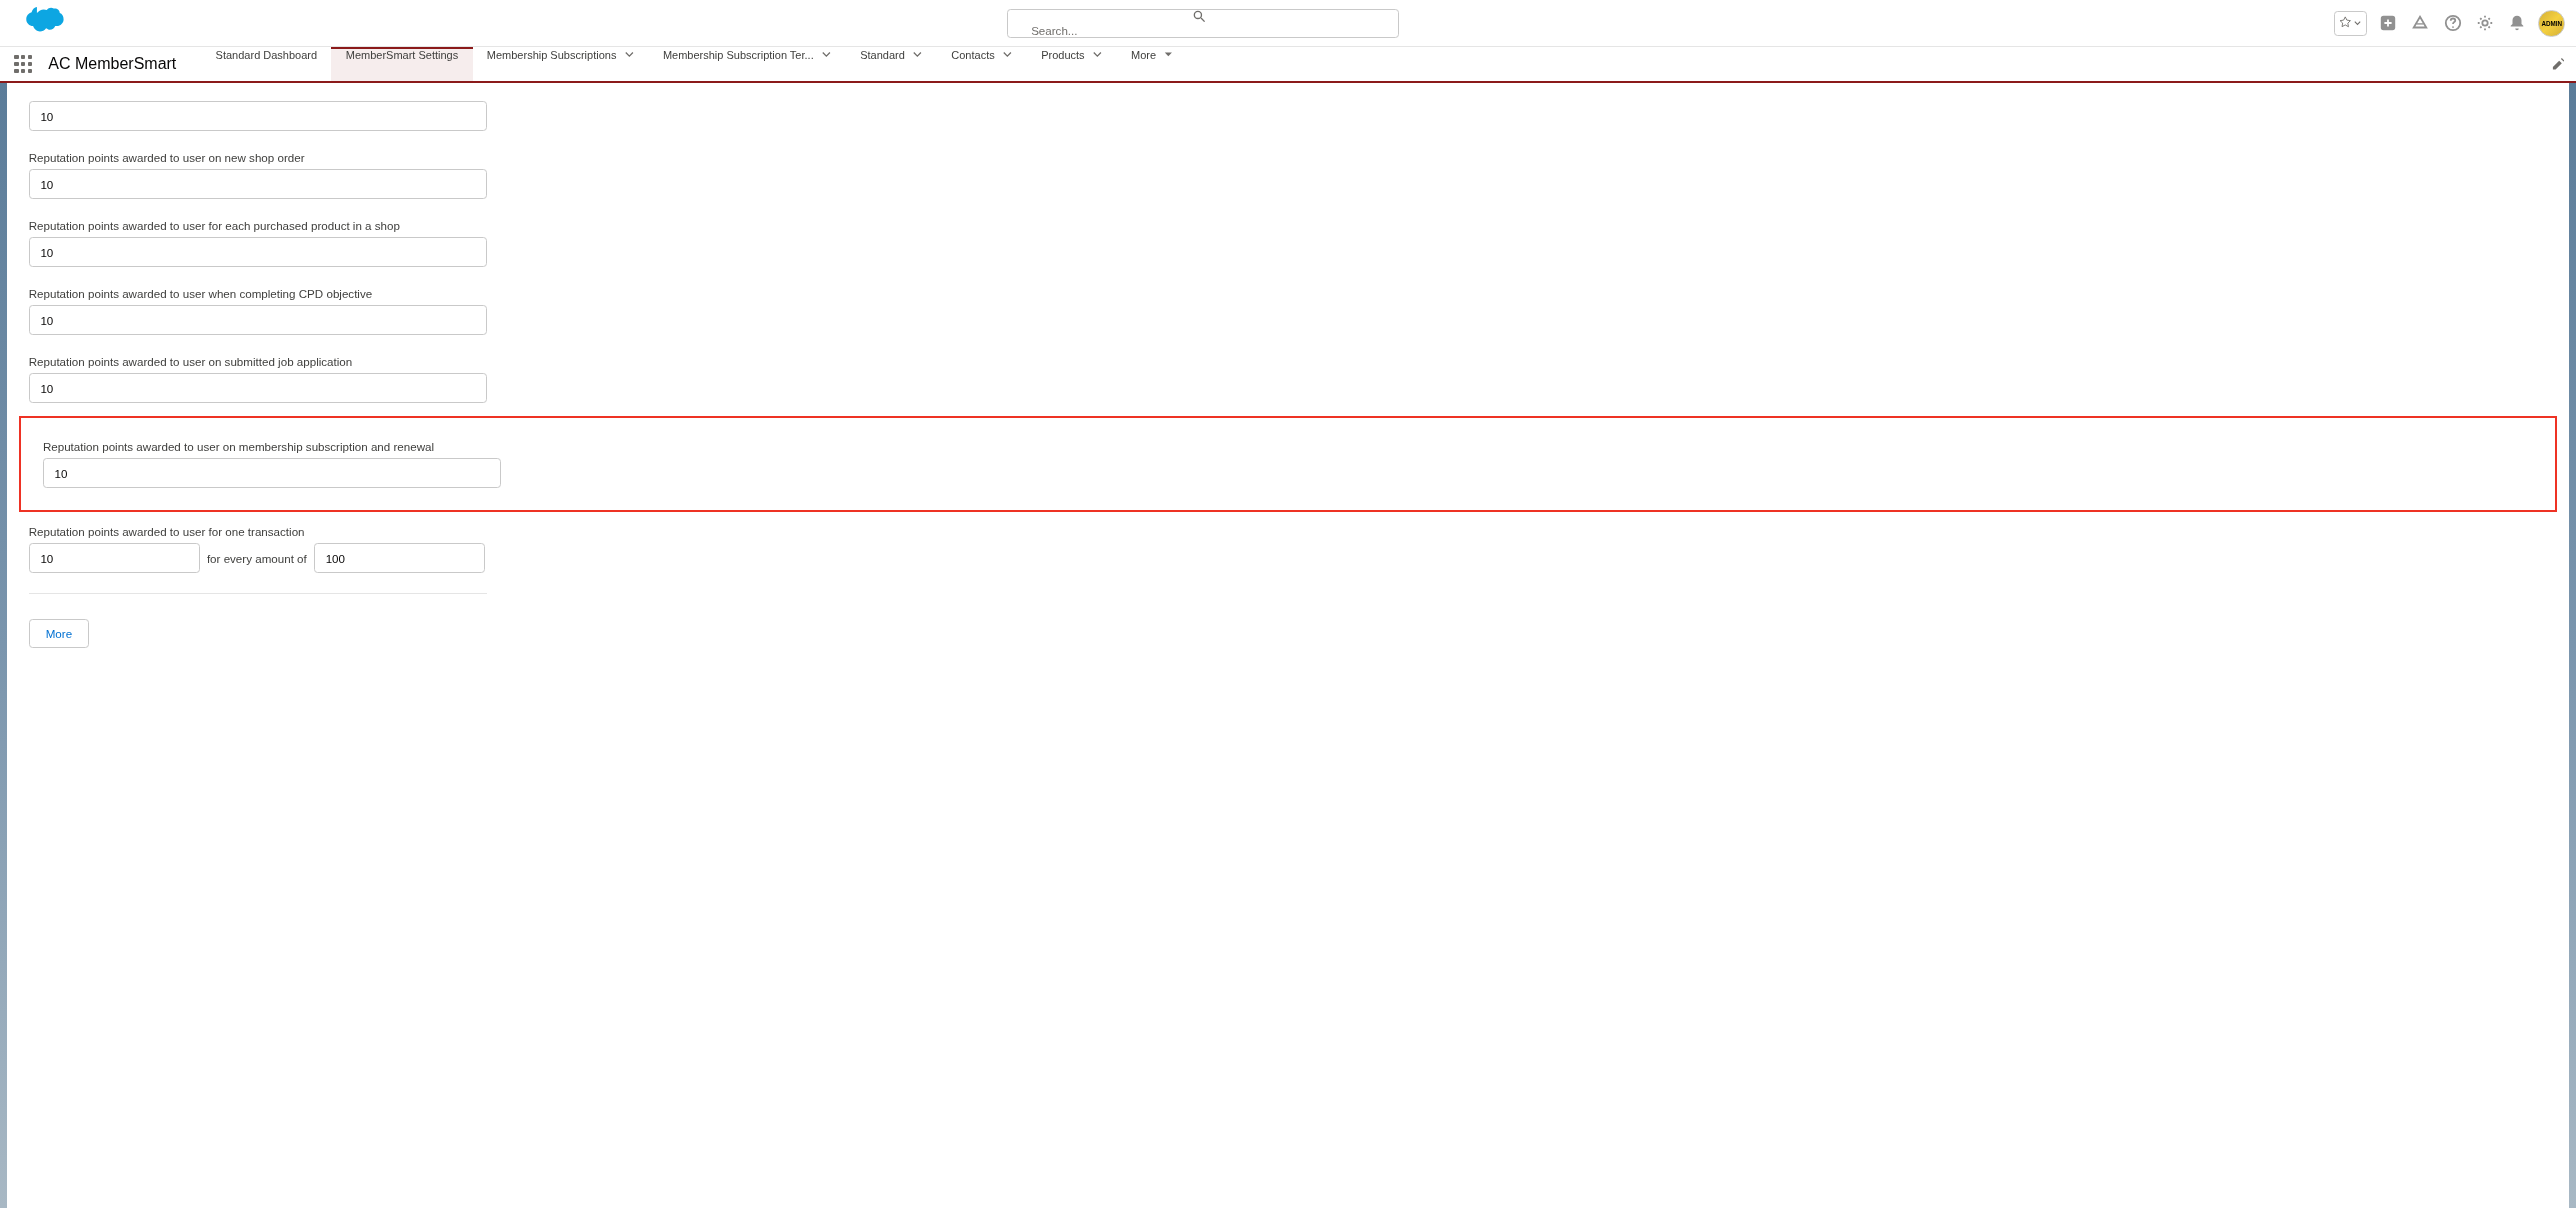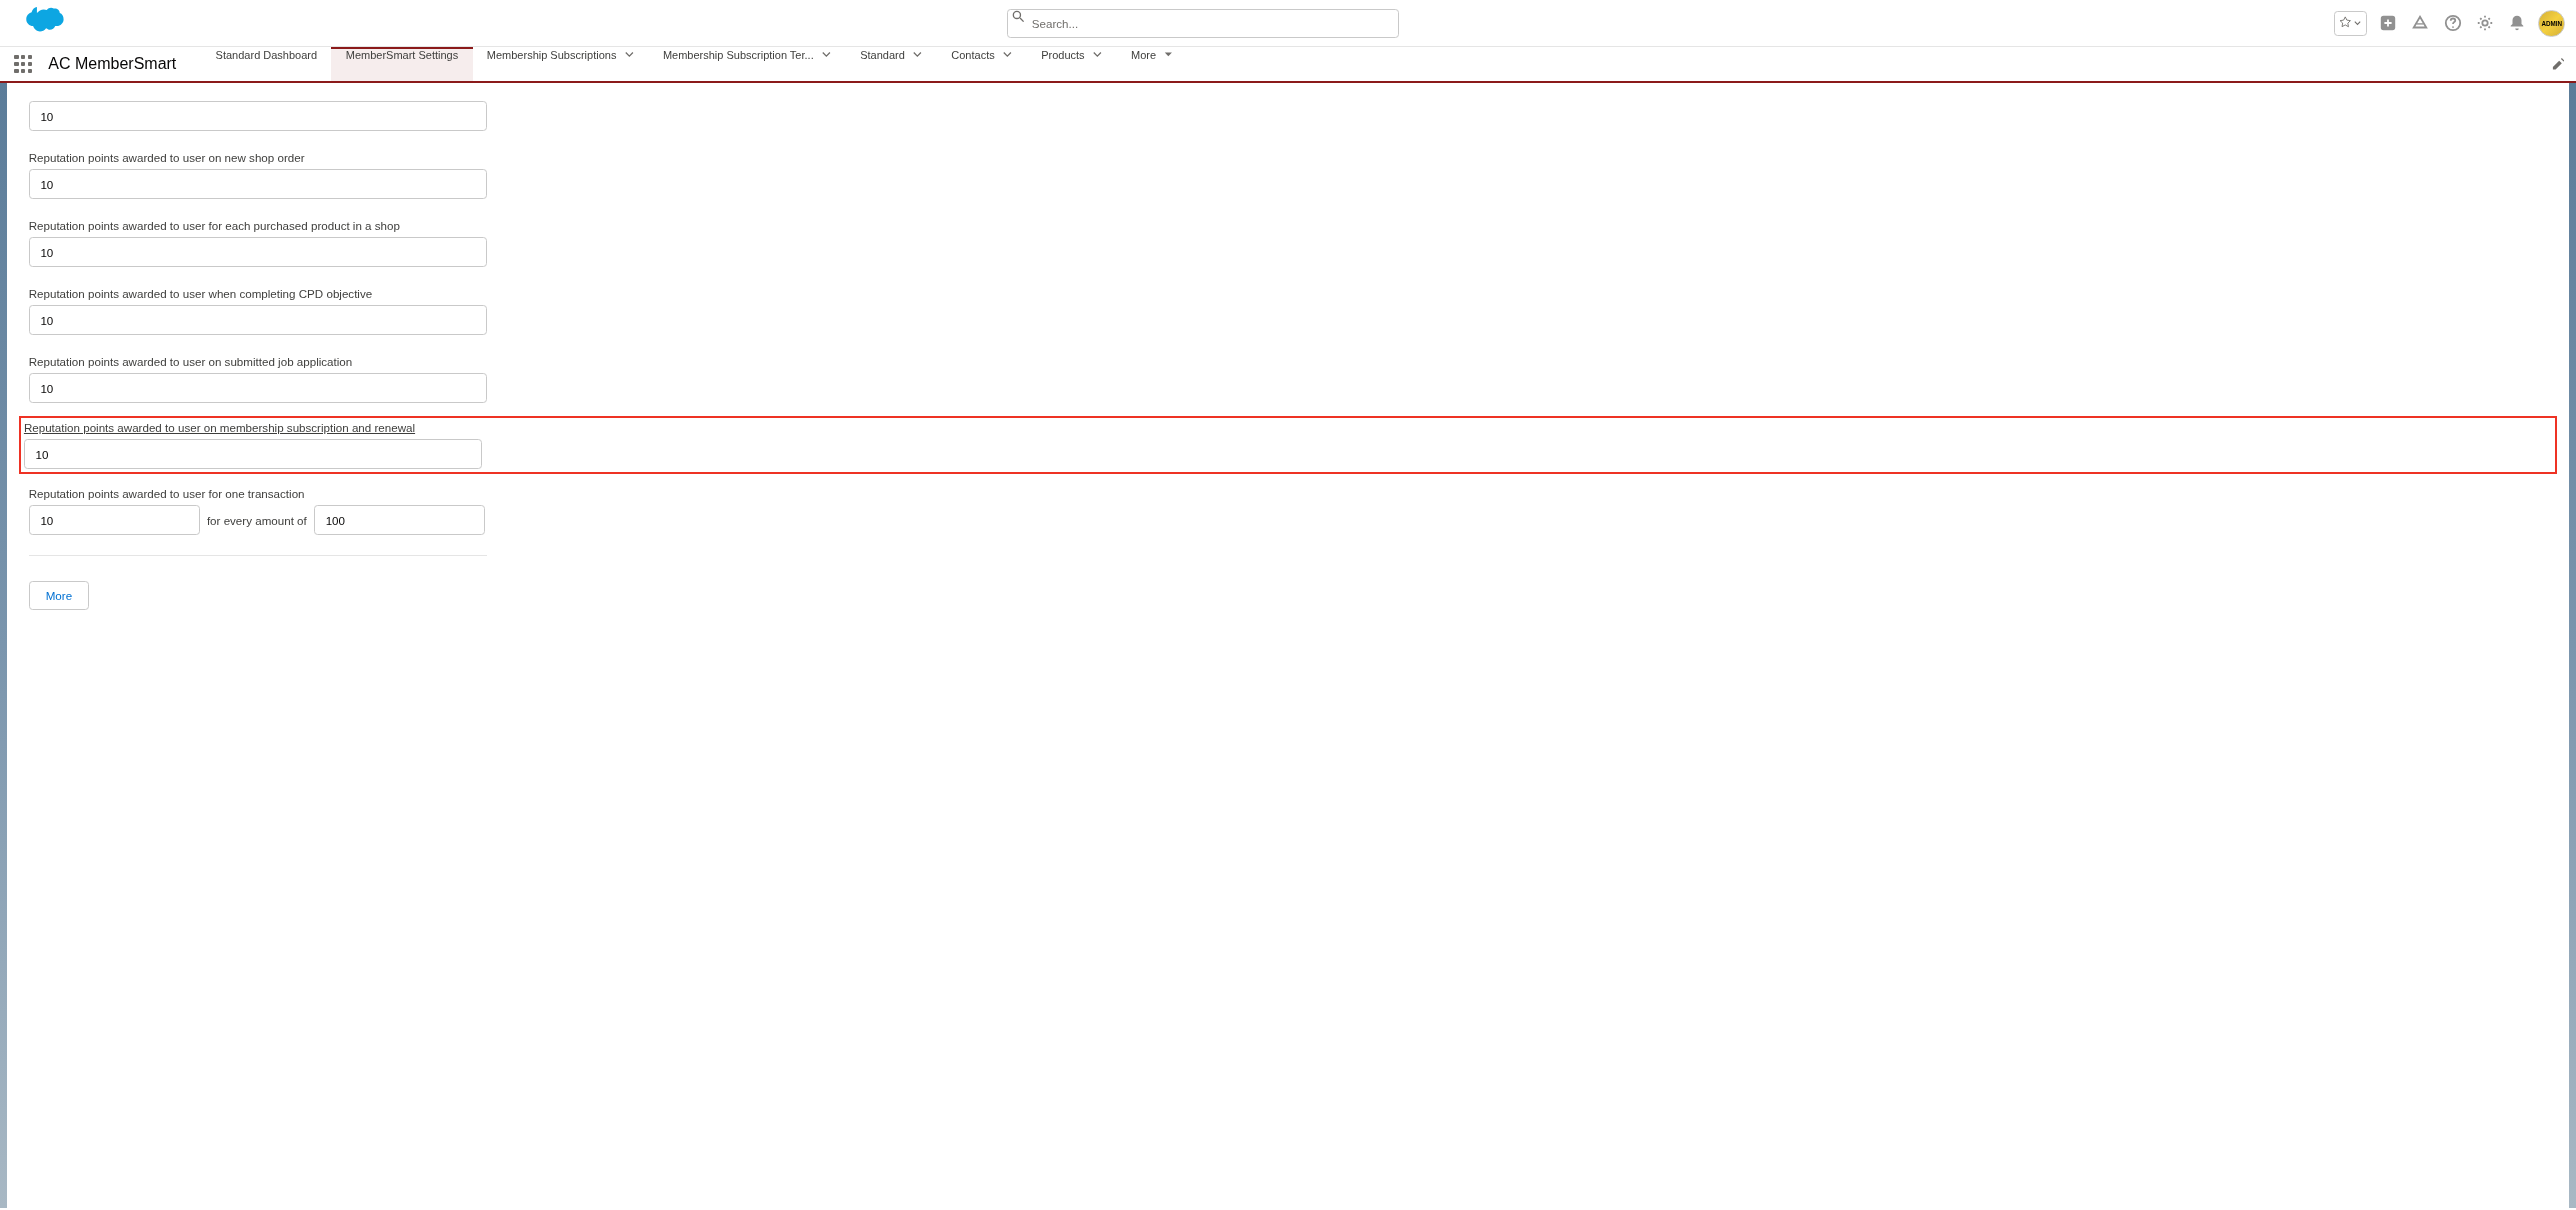--- a/index.html
+++ b/index.html
@@ -37,22 +37,24 @@
       flex: 1;
       display: flex;
       justify-content: center;
     }
     .search-box {
       width: 392px;
       height: 29px;
       border: 0.9px solid #c9c9c9;
       border-radius: 3.6px;
       display: flex;
-      padding: 0 4px;
+      align-items: center;
+      padding: 0 23px;
       background: #fff;
+      flex-direction: column;
     }
     .search-box input {
       border: none;
       outline: none;
       width: 100%;
       font-size: 11.6px;
       color: #3e3e3c;
       background: transparent;
     }
     .search-box input::placeholder {
@@ -175,26 +177,25 @@
       background: #fff;
       margin: 0 7.2px;
       flex: 1;
       padding: 18px 21.5px;
     }
     .form-field {
       margin-bottom: 19.7px;
     }
     .form-field.highlighted {
       border: 2.7px solid #ee3224;
-      padding: 3px;
+      padding: 22px;
       margin-left: -9.8px;
       margin-right: -9.8px;
       margin-bottom: 12.5px;
       margin-top: -7.2px;
-      text-decoration: underline;
     }
     .form-label {
       display: block;
       font-size: 11.6px;
       color: #3e3e3c;
       margin-bottom: 5.4px;
     }
     .form-input {
       width: 458px;
       height: 30px;

